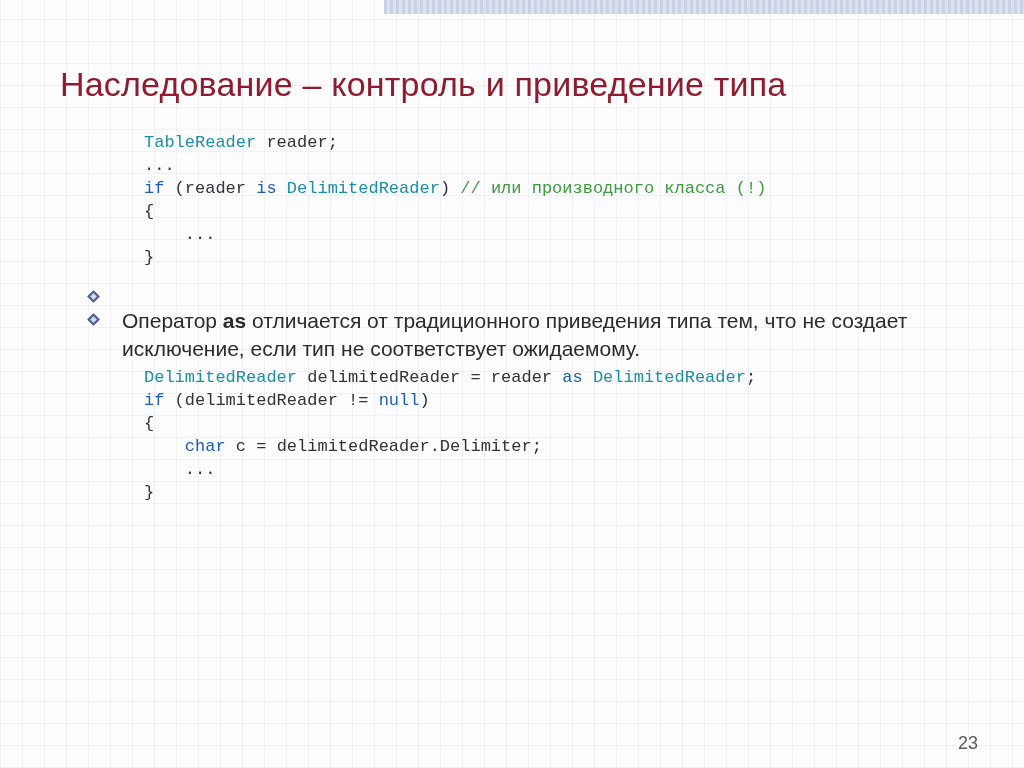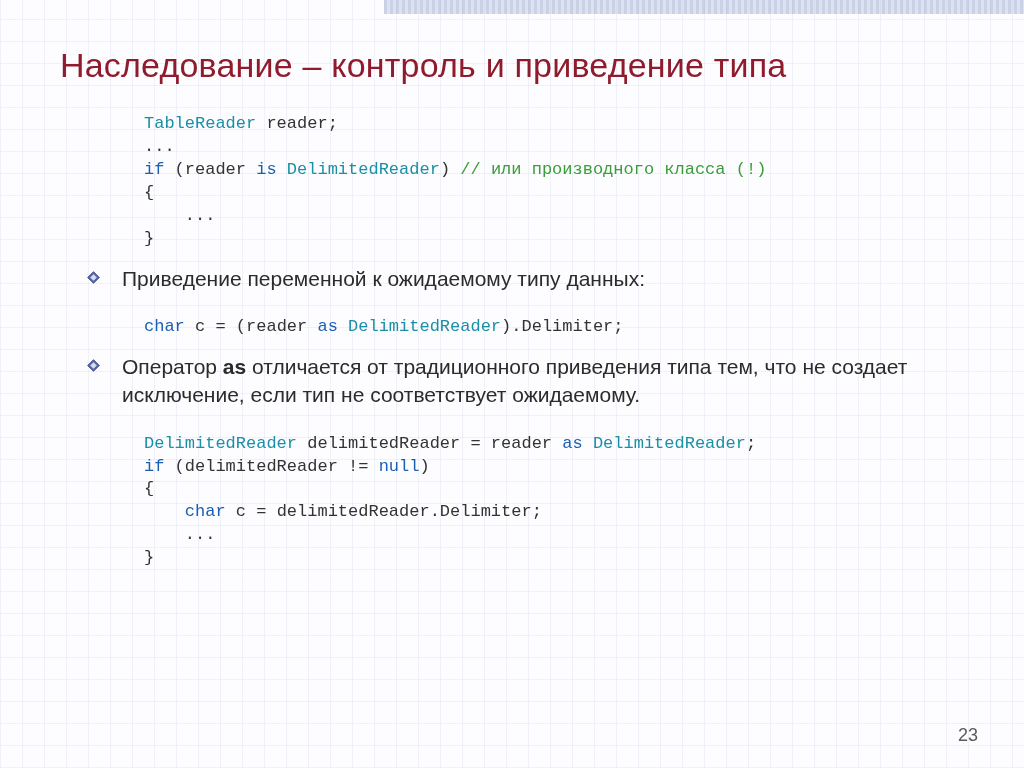--- a/index.html
+++ b/index.html
@@ -25,20 +25,21 @@
     position: absolute;
     inset: 0;
     padding: 46px 48px 40px 60px;
   }
   .title {
     color: #8f1b2c;
     font-size: 34px;
     font-weight: 400;
     letter-spacing: 0.2px;
     margin-bottom: 28px;
+    margin-top: 19px;
   }
   .content { padding-left: 22px; }
   .item { display: flex; align-items: flex-start; margin-bottom: 4px; }
   .bullet {
     width: 22px;
     flex: 0 0 22px;
     display: flex;
     justify-content: center;
     padding-top: 6px;
   }
@@ -50,30 +51,30 @@
     padding-left: 18px;
   }
   .btxt strong { font-weight: 700; }
   .code {
     font-family: Consolas, "Courier New", monospace;
     font-size: 17px;
     line-height: 1.35;
     white-space: pre;
     color: #333;
     padding-left: 62px;
-    margin-top: 23px;
+    margin-top: 4px;
     margin-bottom: 14px;
   }
   .tok-type { color: #1a8fa6; }
   .tok-kw   { color: #1a5fb4; }
   .tok-cmt  { color: #3a9c3a; }
   .pagenum {
     position: absolute;
     right: 46px;
-    bottom: 22px;
+    bottom: 14px;
     font-size: 18px;
     color: #5b5b5b;
   }
 </style>
 </head>
 <body>
 
 <div class="topbar"></div>
 
 <div class="slide">
@@ -90,26 +91,24 @@
 <span>    ...</span>
 <span>}</span></div>
 
     <div class="item">
       <span class="bullet">
         <svg viewBox="0 0 20 20">
             <polygon points="10,1 19,10 10,19 1,10" fill="#5968a6" stroke="#2c3b78" stroke-width="1.2"></polygon>
             <polygon points="10,5 15,10 10,15 5,10" fill="#d6ddf0"></polygon>
           </svg>
       </span>
-      <div class="btxt">Приведение переменной к ожидаемому типу данных:</div>
     </div>
 
 
 
-    <div class="code"><span class="tok-kw">char</span><span> c = (reader </span><span class="tok-kw">as</span><span> </span><span class="tok-type">DelimitedReader</span><span>).Delimiter;</span></div>
 
     <div class="item">
       <span class="bullet">
         <svg viewBox="0 0 20 20">
             <polygon points="10,1 19,10 10,19 1,10" fill="#5968a6" stroke="#2c3b78" stroke-width="1.2"></polygon>
             <polygon points="10,5 15,10 10,15 5,10" fill="#d6ddf0"></polygon>
           </svg>
       </span>
       <div class="btxt">
         <span>Оператор </span><strong>as</strong><span> отличается от традиционного приведения типа тем, что не создает исключение, если тип не соответствует ожидаемому.</span>

